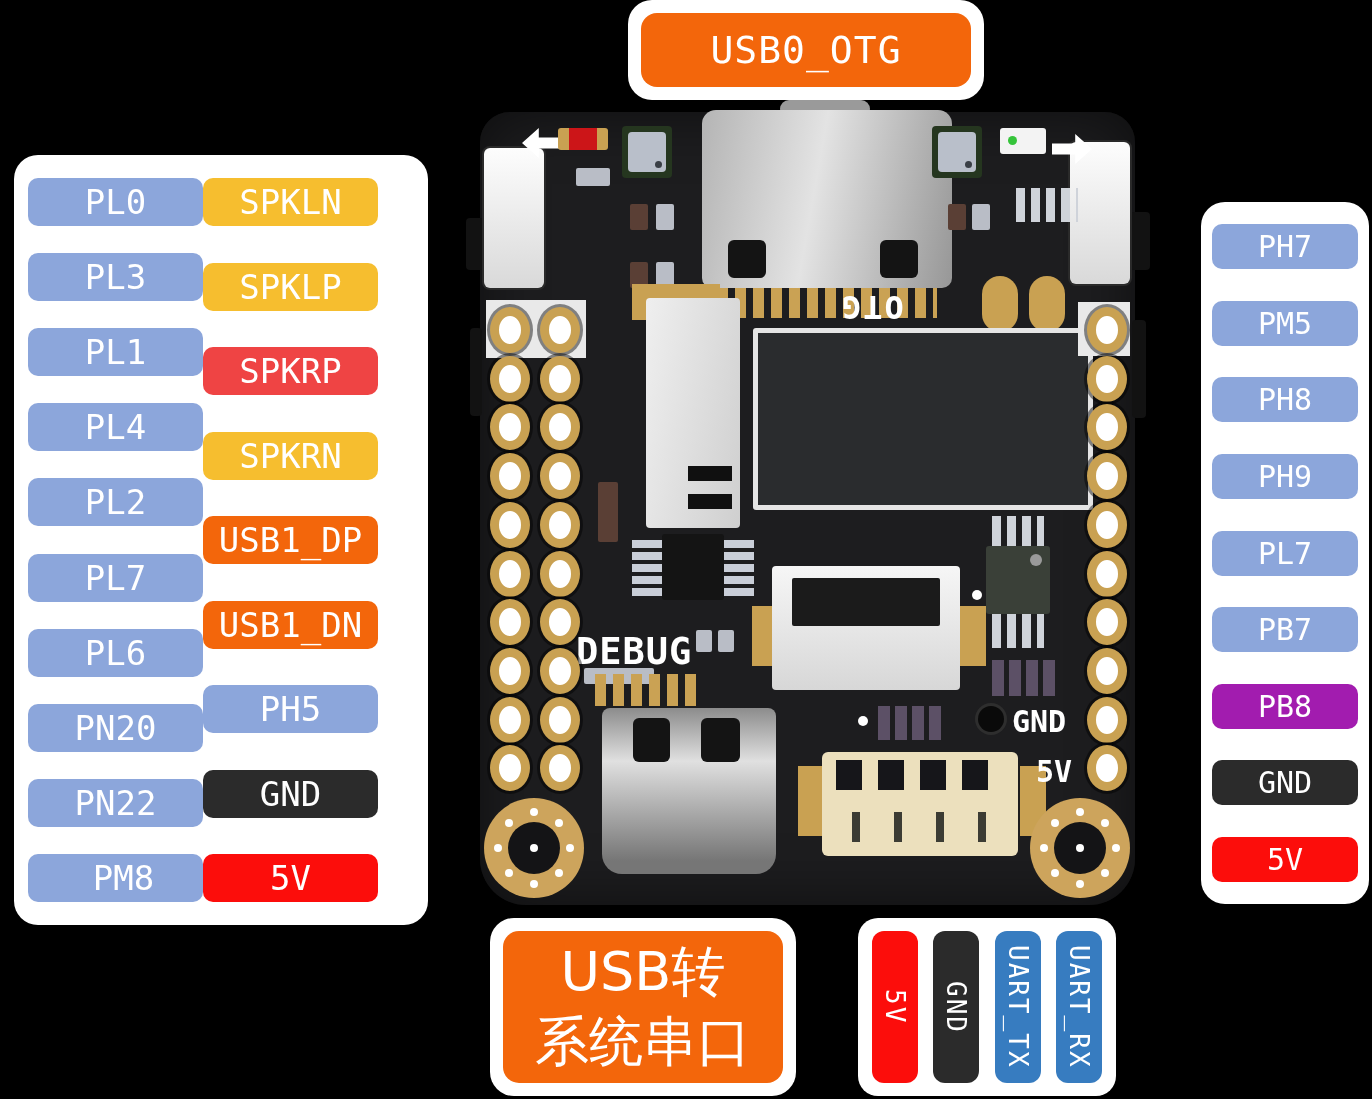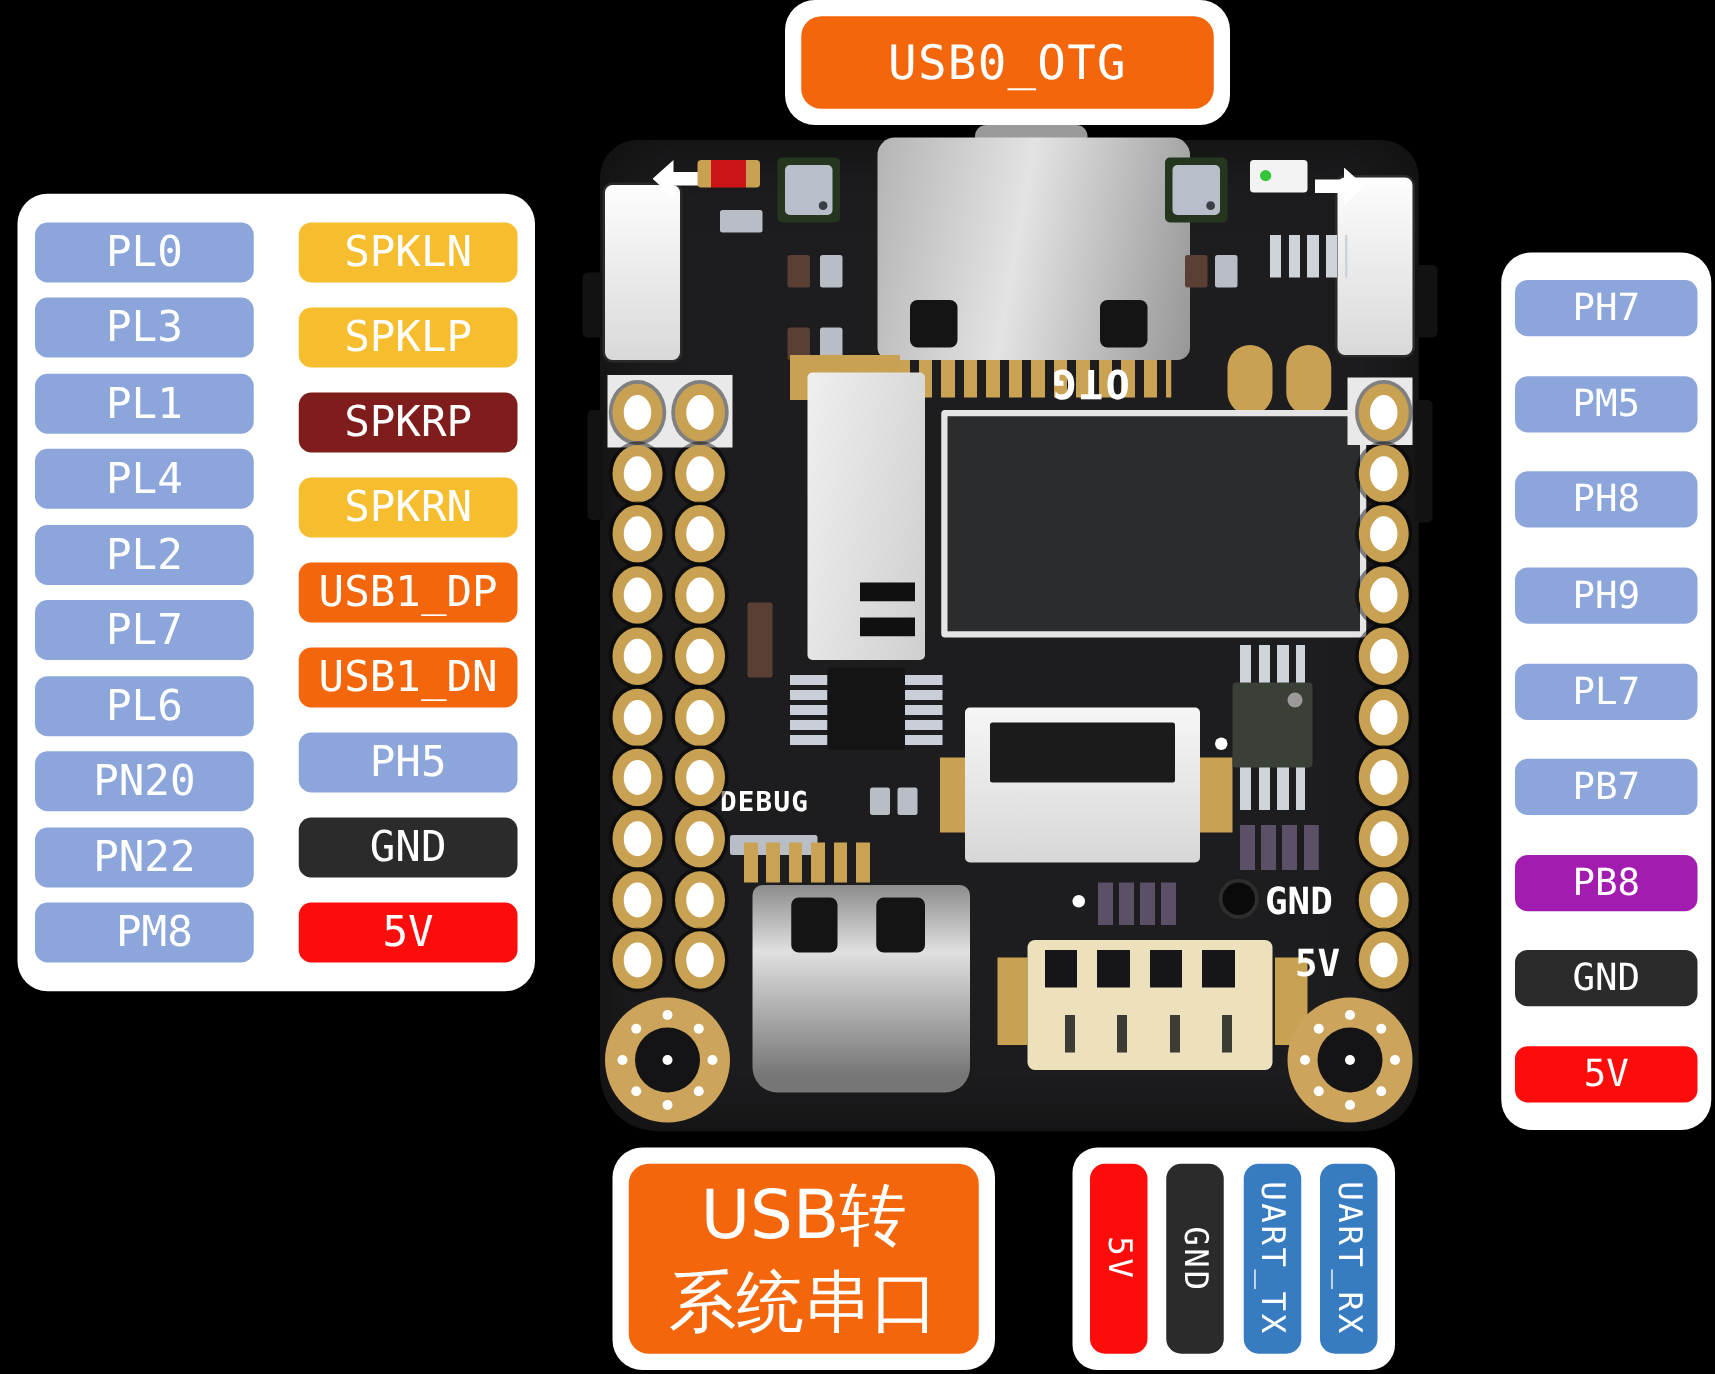--- a/index.html
+++ b/index.html
@@ -9,22 +9,22 @@
   .pill{display:flex;align-items:center;justify-content:center;color:#fff;
         border-radius:10px;box-sizing:border-box;flex:0 0 auto;}
   
   #top-badge{left:628px;top:0;width:356px;height:100px;padding:13px;}
   #bottom-badge{left:490px;top:918px;width:306px;height:178px;padding:13px;}
   .badge{width:100%;height:100%;border-radius:16px;background:var(--c-badge_orange);
          display:flex;flex-direction:column;align-items:center;justify-content:center;color:#fff;}
   #top-badge .badge span{font-size:38px;letter-spacing:1px;}
   #bottom-badge .badge{font-family:"DejaVu Sans", sans-serif;font-size:54px;line-height:1.3;}
   
-  #left-panel{left:14px;top:155px;width:414px;height:638px;padding:23px 14px;
-              display:flex;justify-content:space-between;}
+  #left-panel{left:14px;top:155px;width:414px;height:770px;padding:23px 14px;
+              display:flex;}
   .pill-col{display:flex;flex-direction:column;justify-content:space-between;height:100%;}
   #left-panel .pill{width:175px;height:48px;font-size:34px;}
   #right-panel{left:1201px;top:202px;width:168px;height:702px;padding:22px 11px;}
   #right-panel .pill-col{width:146px;}
   #right-panel .pill{width:146px;height:45px;font-size:30px;}
   #uart-panel{left:858px;top:918px;width:258px;height:178px;padding:13px 14px;
               display:flex;justify-content:space-between;border-radius:20px;}
   #uart-panel .pill{width:46px;height:152px;font-size:26px;writing-mode:vertical-rl;
                     letter-spacing:2px;border-radius:12px;}
   
@@ -98,21 +98,21 @@
         <div class="pill" style="background: rgb(140, 166, 219);">PL2</div>
         <div class="pill" style="background: rgb(140, 166, 219);">PL7</div>
         <div class="pill" style="background: rgb(140, 166, 219);">PL6</div>
         <div class="pill" style="background: rgb(140, 166, 219);">PN20</div>
         <div class="pill" style="background: rgb(140, 166, 219);">PN22</div>
         <div class="pill" style="background: rgb(140, 166, 219); padding-left: 16px;">PM8</div>
       </div>
     <div class="pill-col">
         <div class="pill" style="background: rgb(246, 190, 47);">SPKLN</div>
         <div class="pill" style="background: rgb(246, 190, 47);">SPKLP</div>
-        <div class="pill" style="background: #7f1d1d;">SPKRP</div>
+        <div class="pill" style="background: #ef4444;">SPKRP</div>
         <div class="pill" style="background: rgb(246, 190, 47);">SPKRN</div>
         <div class="pill" style="background: rgb(243, 102, 11);">USB1_DP</div>
         <div class="pill" style="background: rgb(243, 102, 11);">USB1_DN</div>
         <div class="pill" style="background: rgb(140, 166, 219);">PH5</div>
         <div class="pill" style="background: rgb(43, 43, 43);">GND</div>
         <div class="pill" style="background: rgb(252, 13, 11);">5V</div>
       </div>
   </div>
 
   <div class="panel" id="right-panel">
@@ -211,21 +211,21 @@
       </div>
 
     <div class="leads-v" style="left:512px;top:404px;width:52px;height:32px"></div>
     <div class="leads-v" style="left:512px;top:500px;width:52px;height:36px"></div>
     <div class="darkic">
         <b></b>
       </div>
     <div class="r4" style="left:512px;top:548px;width:63px;height:36px"></div>
     <div style="left:492px;top:478px;width:10px;height:10px;border-radius:50%;background:#fff"></div>
 
-    <span class="silktext" style="left:96px;top:518px;font-size:22px;letter-spacing:1px">DEBUG</span>
+    <span class="silktext" style="left:96px;top:518px;font-size:37px;letter-spacing:1px">DEBUG</span>
     <div class="smd" style="left:216px;top:518px;width:16px;height:22px"></div>
     <div class="smd" style="left:238px;top:518px;width:16px;height:22px"></div>
     <div class="smd" style="left:104px;top:556px;width:70px;height:16px"></div>
 
     <div class="comb" style="left:115px;top:562px;width:108px;height:32px"></div>
     <div class="usbc-bot"></div>
     <div class="notch" style="left:153px;top:606px;width:37px;height:44px"></div>
     <div class="notch" style="left:221px;top:606px;width:39px;height:44px"></div>
 
     <div class="r4" style="left:398px;top:594px;width:63px;height:34px"></div>

